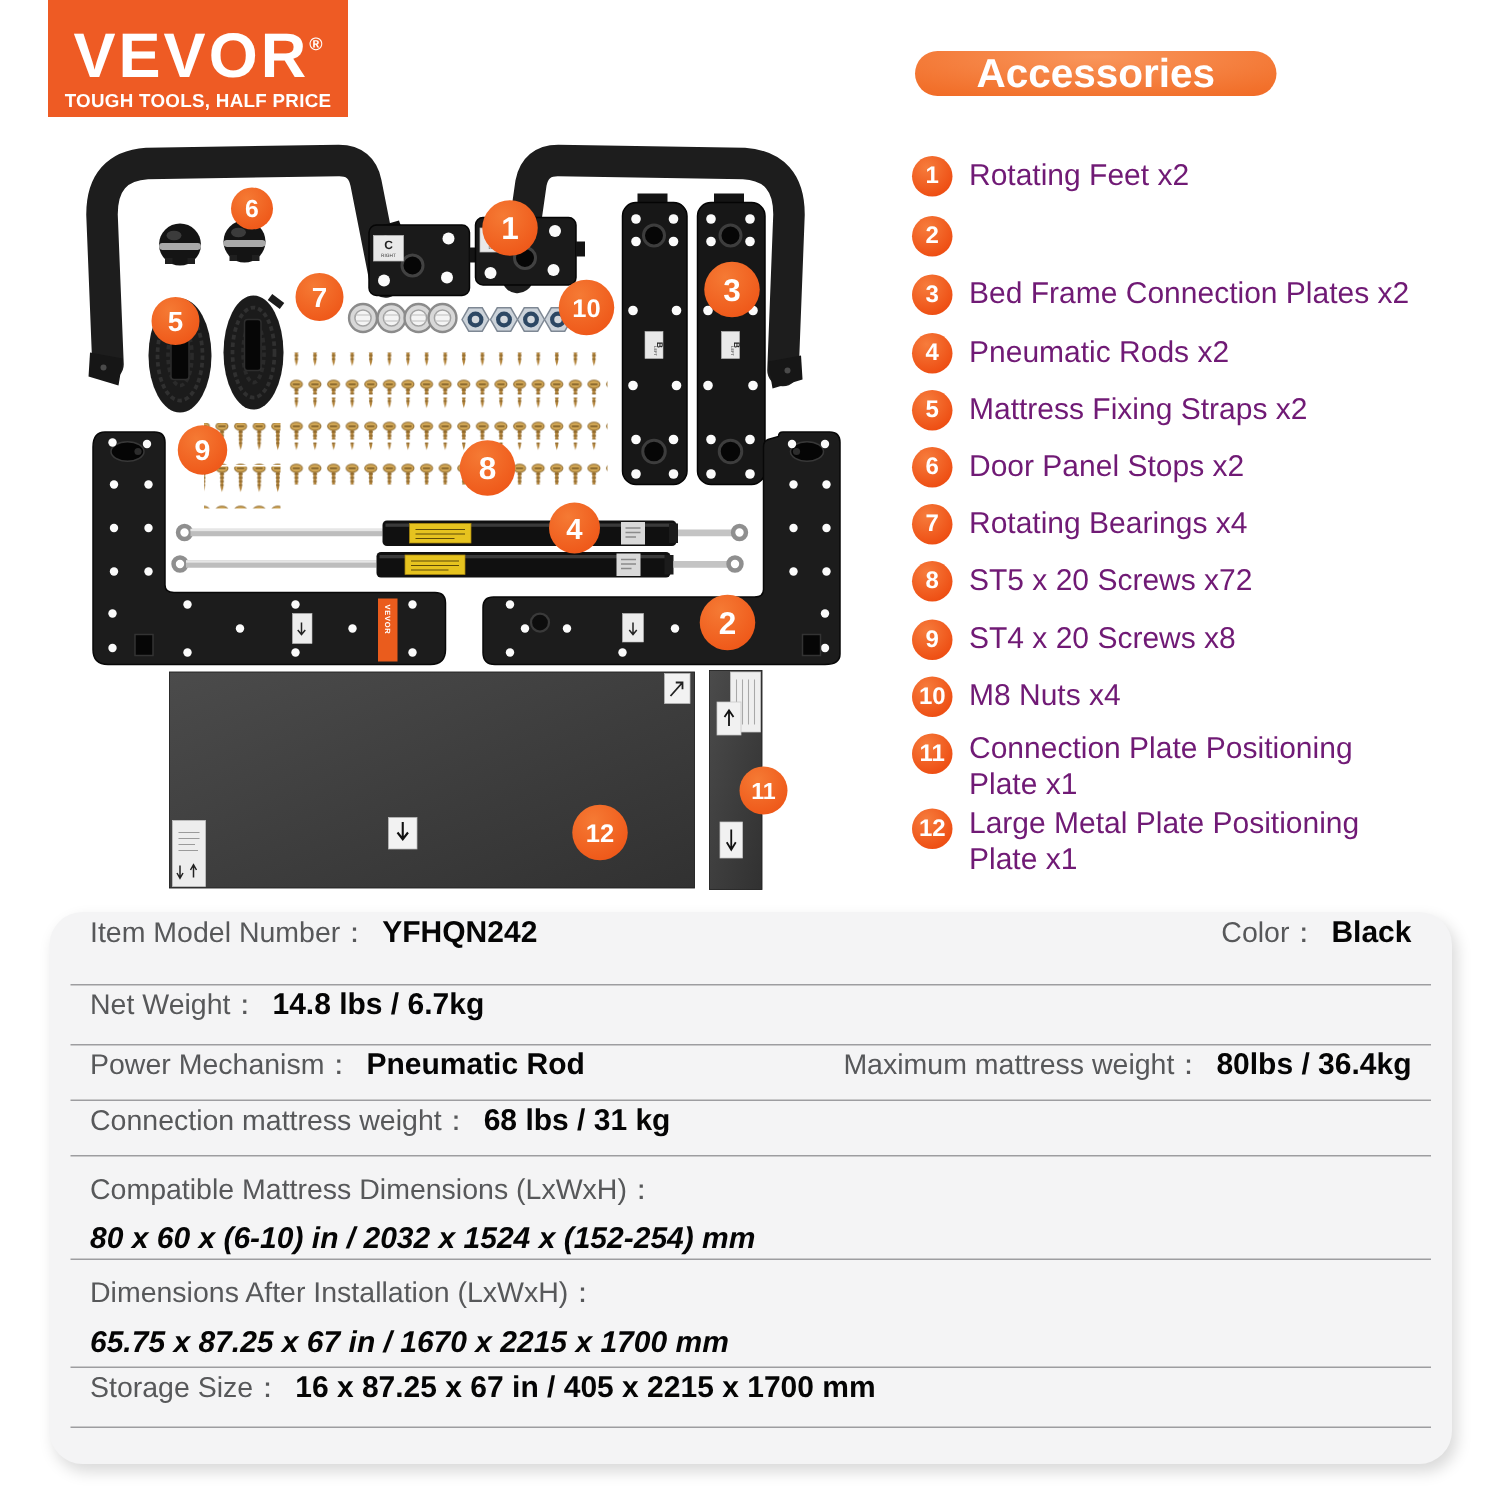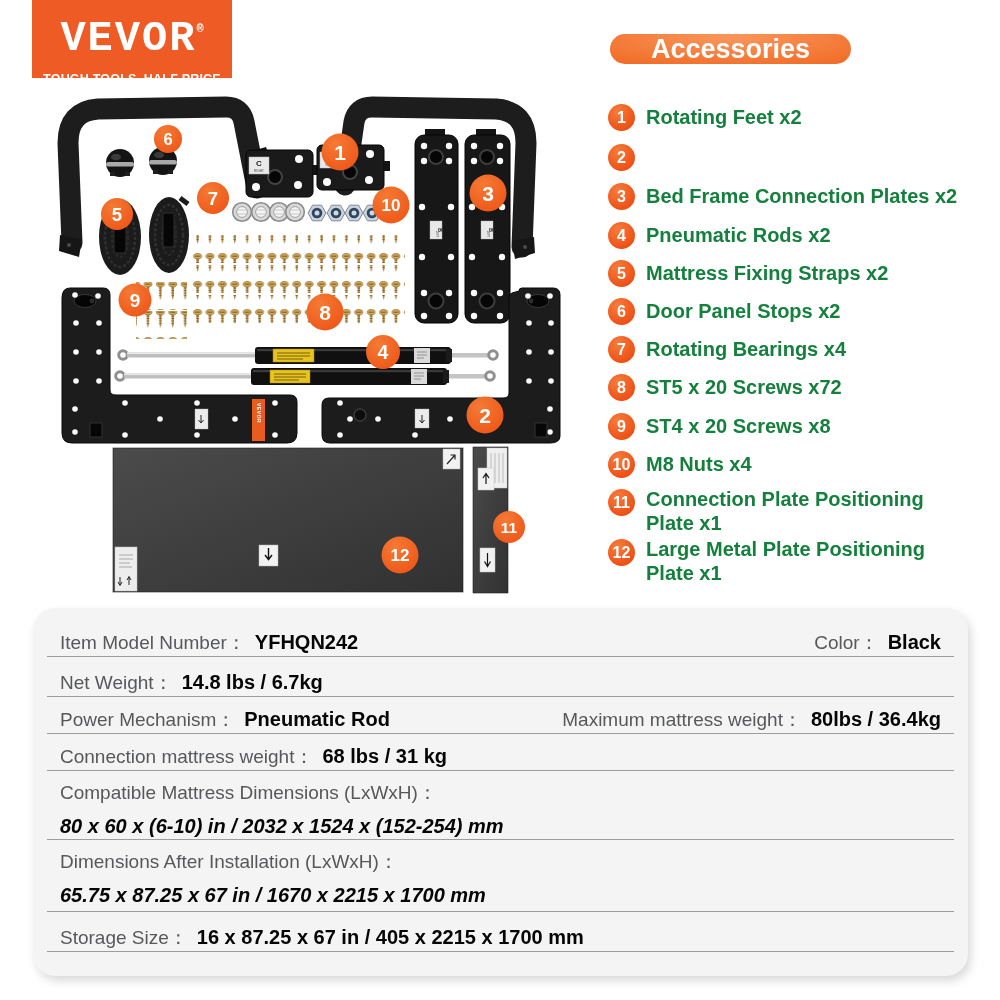--- a/index.html
+++ b/index.html
@@ -1,46 +1,46 @@
 <!DOCTYPE html>
 <html><head>
 <meta charset="utf-8">
 <style>
   html,body{margin:0;padding:0;background:#ffffff;}
   .canvas{position:relative;width:1000px;height:1000px;background:#fff;overflow:hidden;
           font-family:"Liberation Sans", sans-serif;}
   
   .logo{position:absolute;left:32px;top:0;width:200px;height:78px;background:#ee5b24;
         color:#fff;text-align:center;box-sizing:border-box;padding-top:7px;}
-  .logo-word{font-size:42px;font-weight:bold;letter-spacing:2px;line-height:44px;font-family:Liberation Mono, monospace;}
+  .logo-word{font-size:42px;font-weight:bold;letter-spacing:2px;line-height:44px;}
   .logo-word sup{font-size:12px;vertical-align:18px;letter-spacing:0;}
-  .logo-tag{font-size:12.5px;font-weight:bold;letter-spacing:.2px;margin-top:11px;}
+  .logo-tag{font-size:12.5px;font-weight:bold;letter-spacing:.2px;margin-top:1px;}
   
   .diagram{position:absolute;left:30px;top:85px;width:560px;height:515px;}
   .badge-num{fill:#fff;font-weight:bold;font-family:"Liberation Sans",sans-serif;}
   
   .acc-pill{position:absolute;left:610px;top:34px;width:241px;height:30px;border-radius:23px;
             background:radial-gradient(120% 170% at 50% 12%, #f9965c 0%, #f2712c 55%, #ec5513 100%);
             display:flex;align-items:center;justify-content:center;
             color:#fff;font-size:27px;font-weight:bold;}
   .acc-item{position:absolute;left:608px;display:flex;align-items:flex-start;}
   .acc-num{width:27px;height:27px;border-radius:50%;flex:none;
            background:radial-gradient(circle at 36% 28%, #f67c3c, #ee4f14 75%);
            color:#fff;font-size:16px;font-weight:bold;
            display:flex;align-items:center;justify-content:center;}
-  .acc-label{margin-left:11px;font-size:20px;font-weight:bold;color:#15803d;
+  .acc-label{margin-left:11px;font-size:20px;font-weight:normal;color:#701a75;
              line-height:27px;white-space:pre-line;}
   .acc-item.two .acc-num{margin-top:2px;}
   .acc-item.two .acc-label{line-height:24px;}
   
   .spec-table{position:absolute;left:33px;top:608px;width:935px;height:368px;box-sizing:border-box;
               background:#f4f4f5;border-radius:22px;padding:1px 14px 0;
               box-shadow:3px 5px 10px rgba(0,0,0,.15);font-size:19px;color:#57585a;}
   .srow{border-bottom:1px solid #9d9da0;padding:0 13px;display:flex;
-        justify-content:space-between;align-items:flex-end;box-sizing:border-box;}
+        justify-content:space-between;align-items:flex-start;box-sizing:border-box;}
   .r1{height:48px;} .r2{height:40px;} .r3{height:37px;} .r4{height:37px;}
   .r5{height:69px;} .r6{height:72px;} .r7{height:40px;}
   .sval{font-weight:bold;color:#050505;font-size:20px;margin-left:9px;white-space:nowrap;}
   .srow.stack{display:block;padding-top:9px;}
   .srow.stack .slabel{display:block;}
   .srow.stack .sval{display:block;margin-left:0;margin-top:9px;font-style:italic;}
   .pair{white-space:nowrap;}
 </style>
 </head>
 <body>

